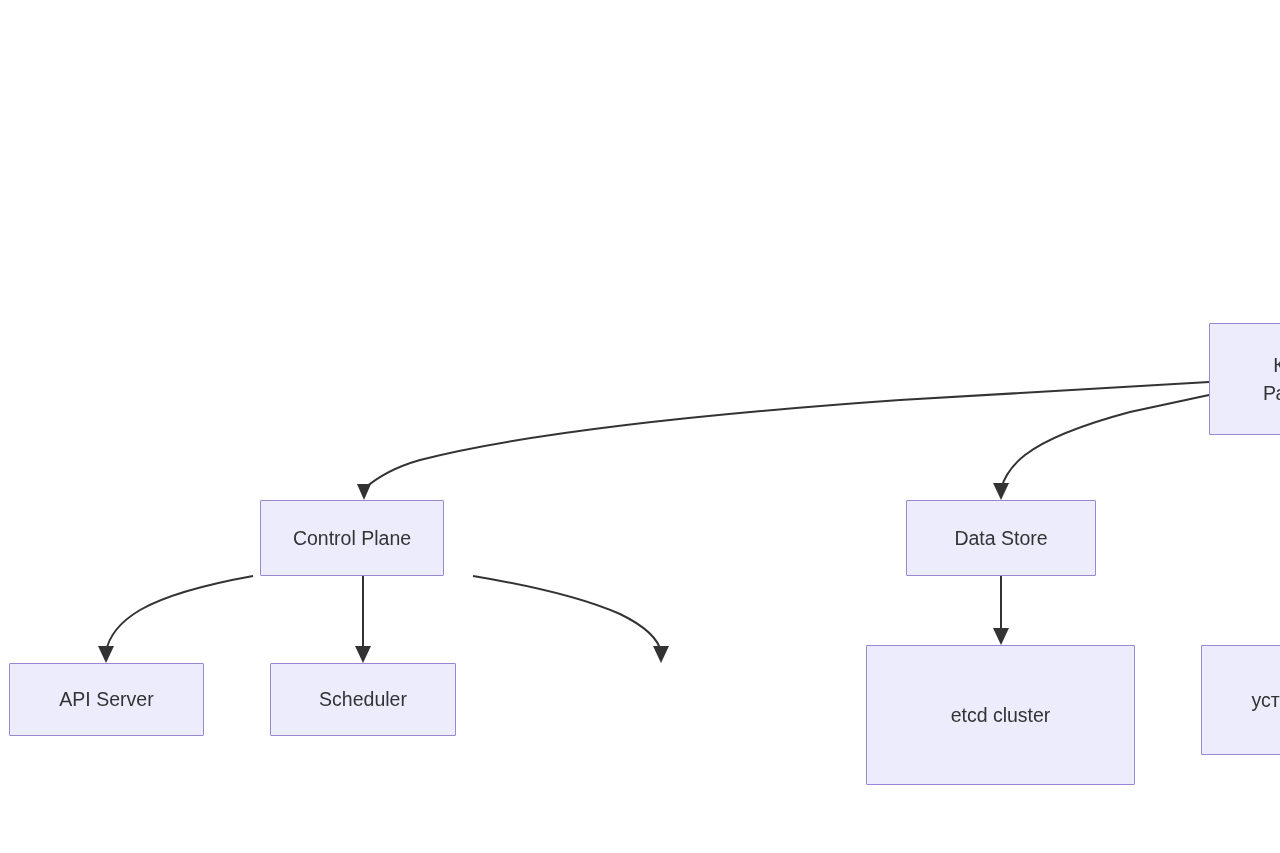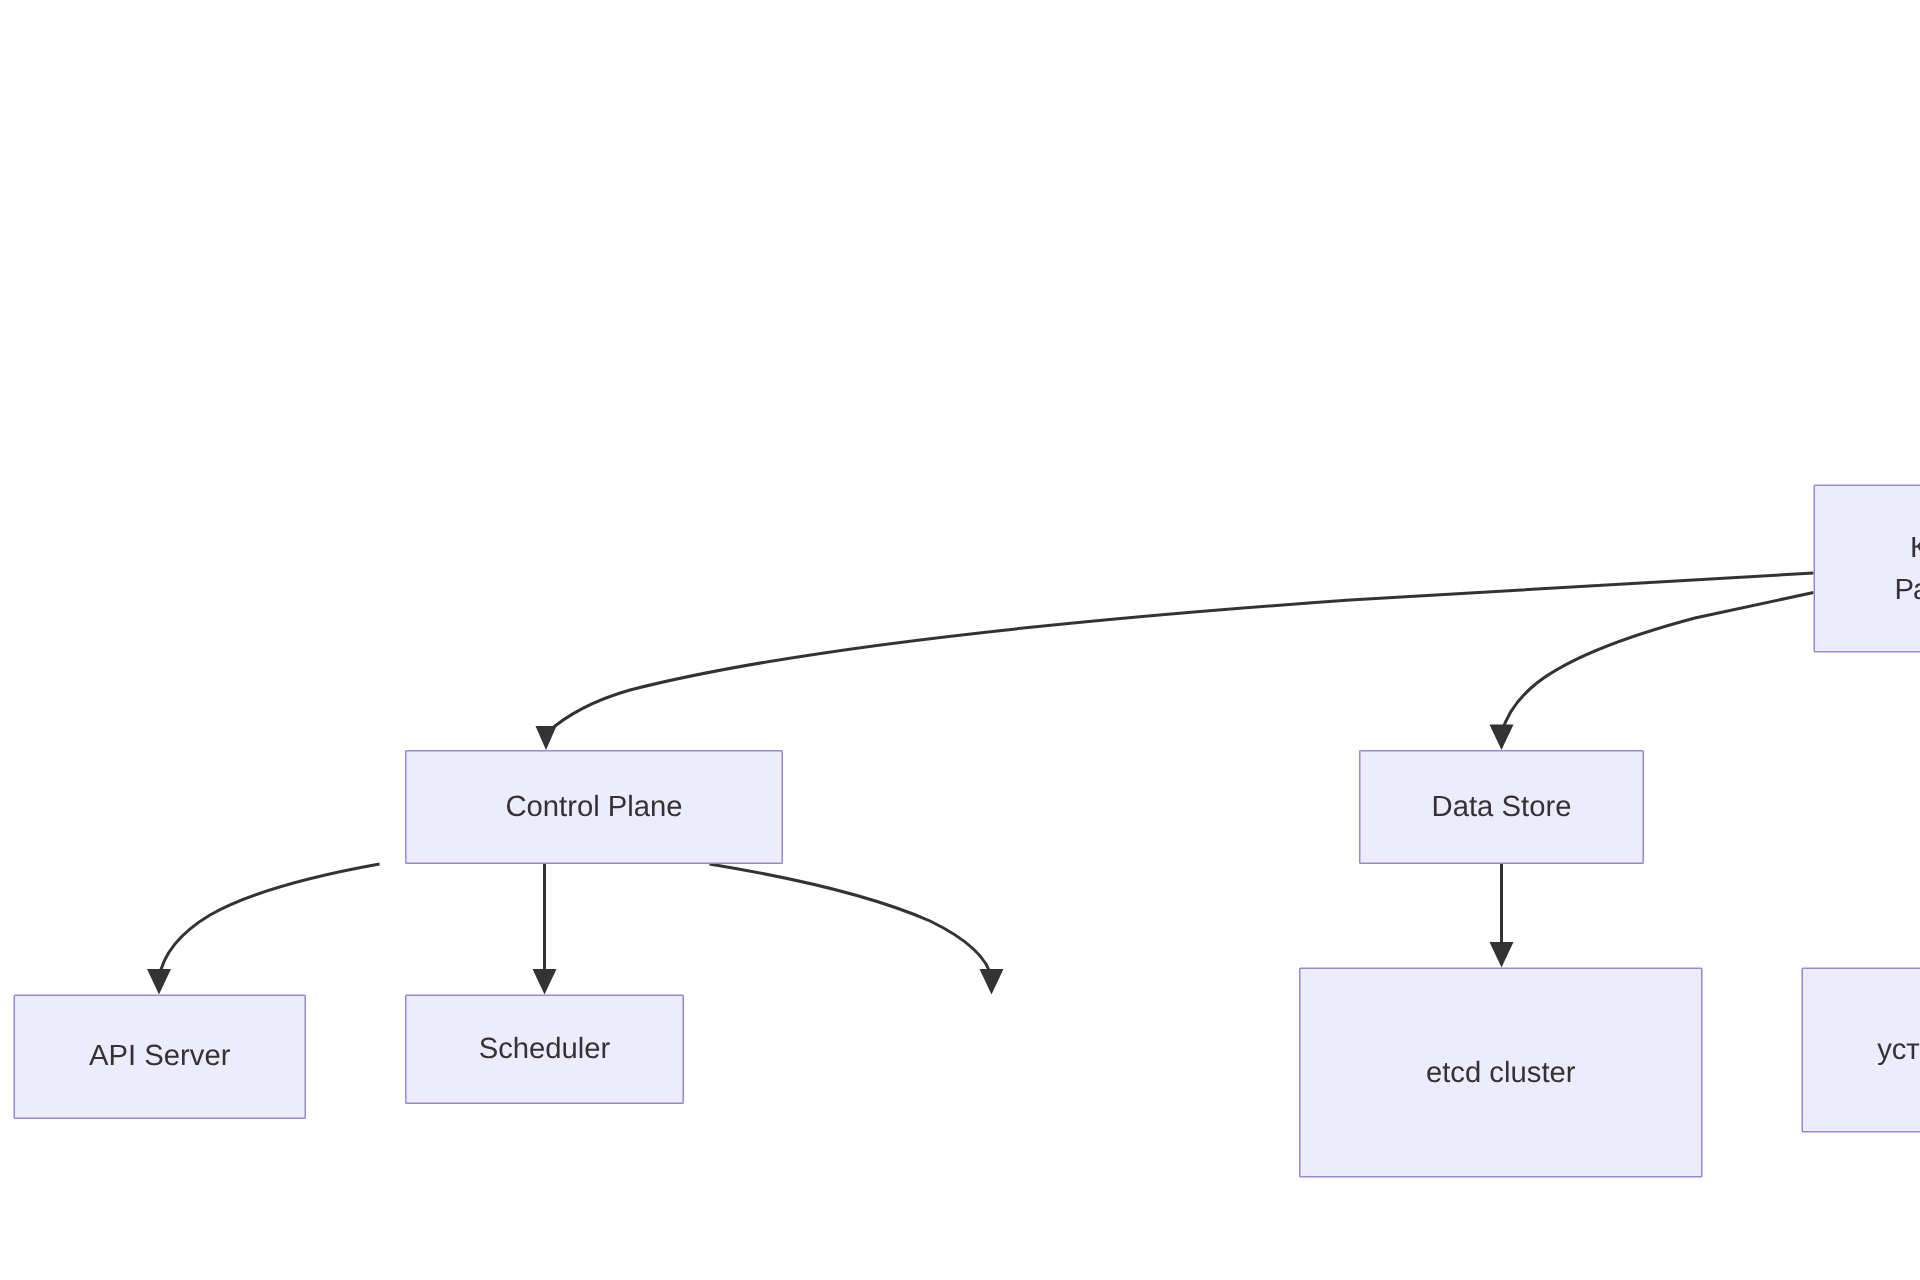--- a/index.html
+++ b/index.html
@@ -89,29 +89,29 @@
       <path class="edge-path" d="M 1001 576 L 1001 634"></path>
       <polygon class="arrow-head" points="1001,645 993,628 1009,628"></polygon>
     </g>
   </svg>
 
   <div class="node" style="left:1209px; top:323px; width:140px; height:112px;">
     <span class="line">К</span>
     <span class="line">Раз</span>
   </div>
 
-  <div class="node" style="left:270px; top:500px; width:252px; height:76px;">
+  <div class="node" style="left:260px; top:500px; width:184px; height:76px;">
     <span class="line">Control Plane</span>
   </div>
 
   <div class="node" style="left:906px; top:500px; width:190px; height:76px;">
     <span class="line">Data Store</span>
   </div>
 
-  <div class="node" style="left:9px; top:663px; width:195px; height:83px;">
+  <div class="node" style="left:9px; top:663px; width:195px; height:73px;">
     <span class="line">API Server</span>
   </div>
 
   <div class="node" style="left:270px; top:663px; width:186px; height:73px;">
     <span class="line">Scheduler</span>
   </div>
 
 
   <div class="node" style="left:866px; top:645px; width:269px; height:140px;">
     <span class="line">etcd cluster</span>

